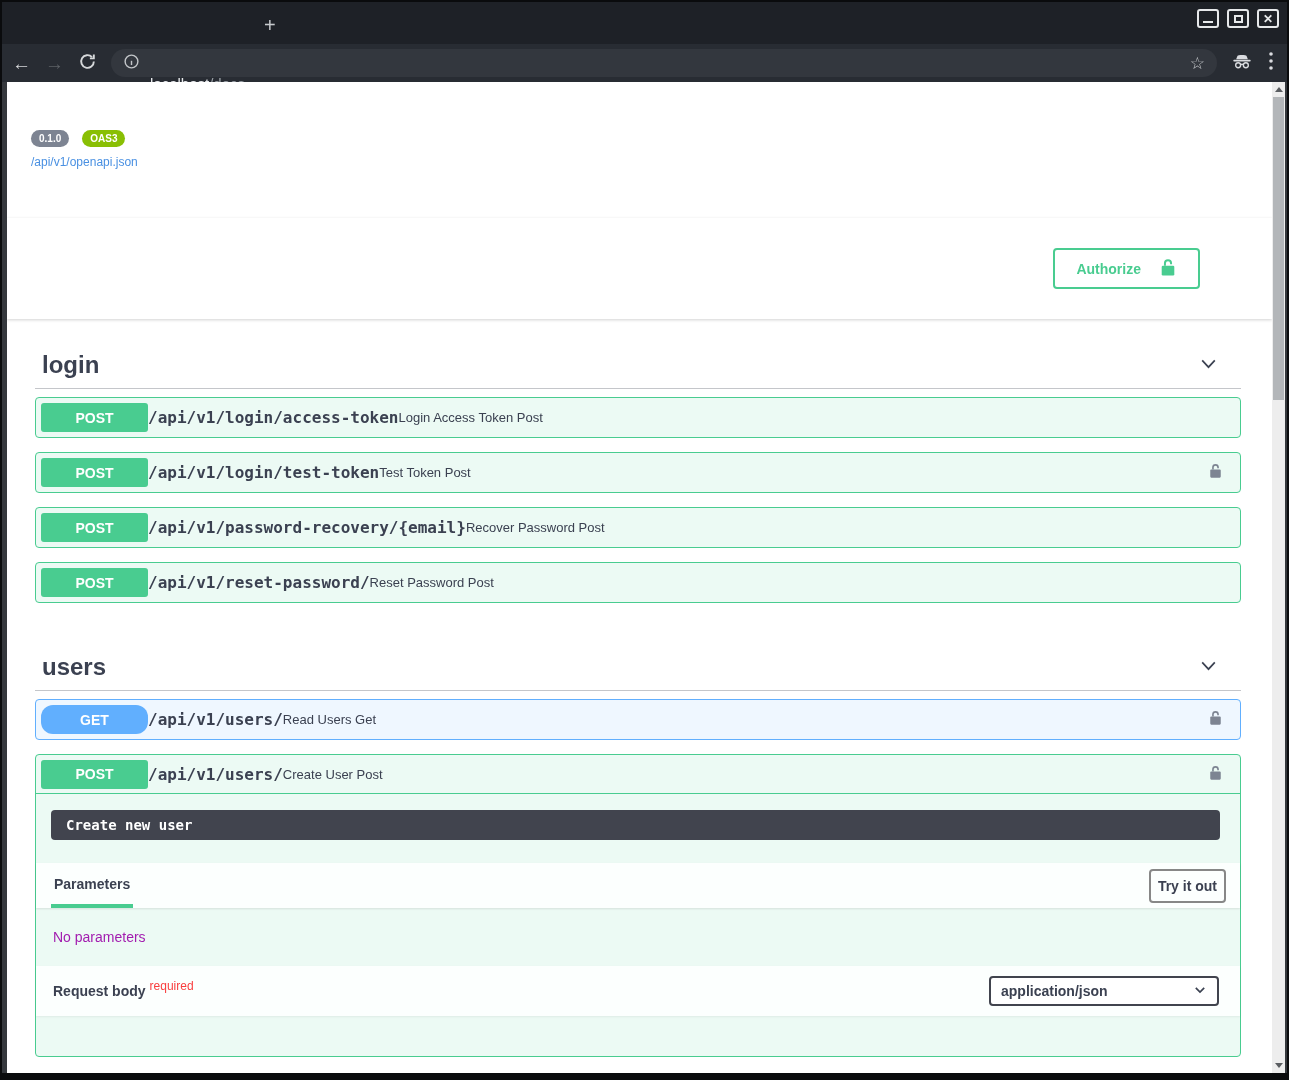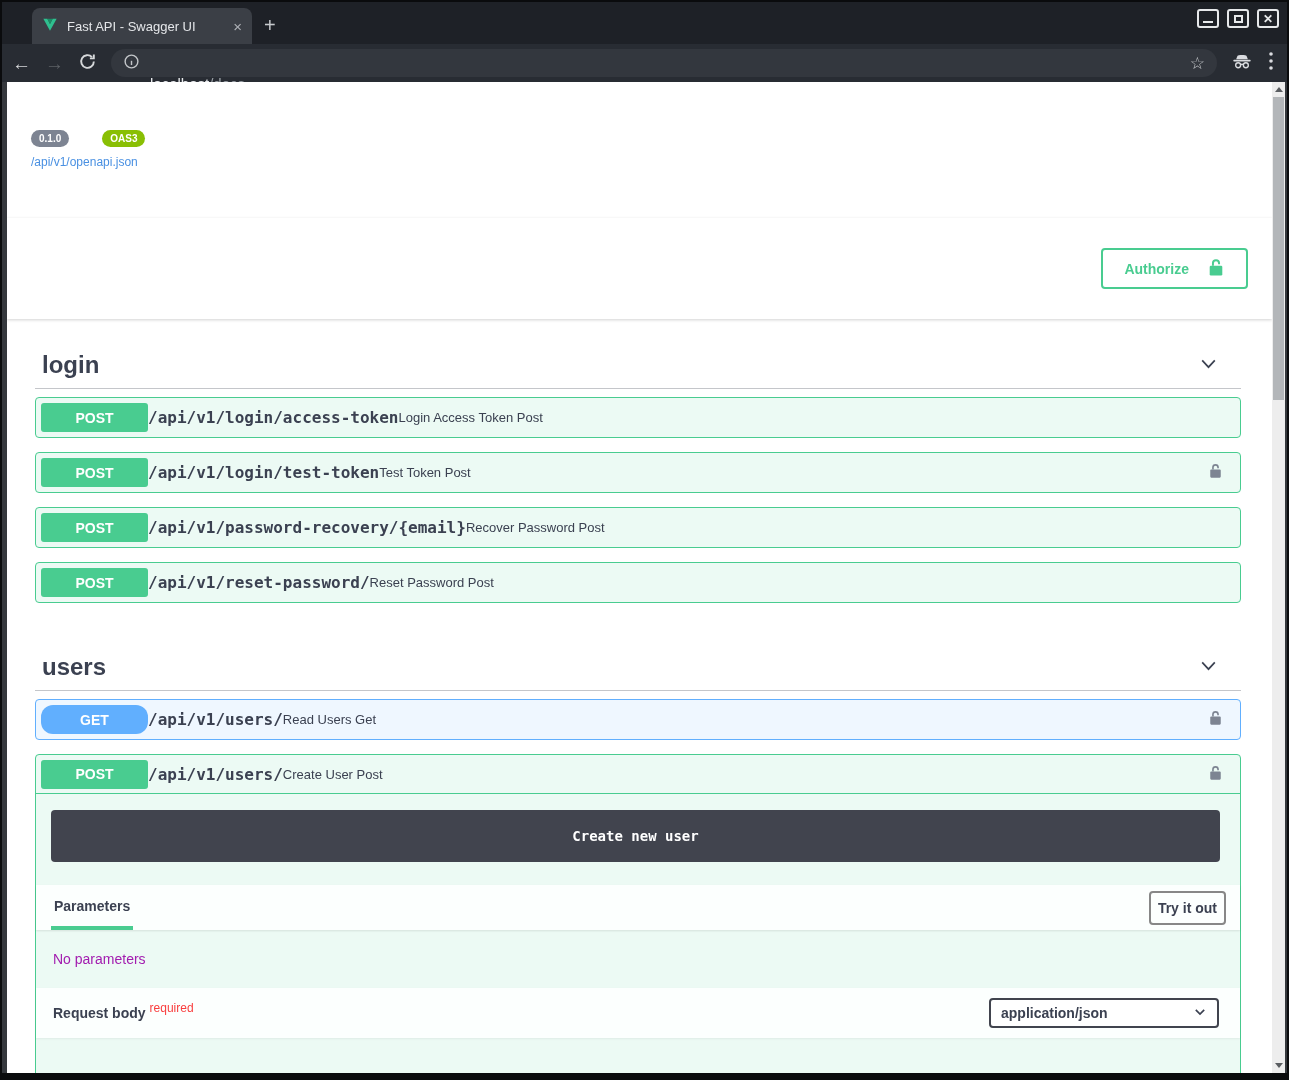--- a/index.html
+++ b/index.html
@@ -37,28 +37,28 @@
           overflow:hidden; color:#3b4151; }
   .vscroll { position:absolute; top:0; left:1270px; width:13px; height:991px; background:#ededed; }
   .vscroll .thumb { position:absolute; top:15px; left:1px; width:11px; height:303px; background:#b3b6b9; }
   .arr { position:absolute; left:3px; width:0; height:0; border-left:4px solid transparent; border-right:4px solid transparent; }
   .arr.up { top:5px; border-bottom:5px solid #5a5d61; }
   .arr.down { bottom:5px; border-top:5px solid #5a5d61; }
 
   
   .info { padding:46px 24px 0; }
   .api-title { font-size:36px; font-weight:bold; color:#3b4151; display:inline-flex; align-items:flex-start; gap:8px; }
-  .badges { display:inline-flex; gap:1px; margin-top:2px; }
+  .badges { display:inline-flex; gap:13px; margin-top:2px; }
   .pill { font-size:10px; font-weight:bold; color:#fff; padding:3px 8px; border-radius:57px; }
   .pill.version { background:#7d8492; }
-  .pill.oas { background:#89bf04;margin-left:32px; }
+  .pill.oas { background:#89bf04; }
   .spec-link { display:inline-block; margin-top:8px; font-size:12px; color:#4990e2; text-decoration:none; }
 
   .scheme-container { margin-top:48px; background:#fff; box-shadow:0 1px 3px rgba(0,0,0,.18);
-                      padding:30px 24px; display:flex; justify-content:flex-end; }
+                      padding:30px 72px; display:flex; justify-content:flex-end; }
   .authorize-btn { display:flex; align-items:center; gap:18px; border:2px solid #49cc90; border-radius:4px;
                    background:#fff; color:#49cc90; font-weight:bold; font-size:14px; padding:7px 21px; }
 
   
   .api-sections { padding:18px 31px 0 28px; }
   .section-header { display:flex; align-items:center; justify-content:space-between;
                     padding:14px 0 9px 7px; border-bottom:1px solid rgba(59,65,81,.3); margin-bottom:8px; }
   .section-title { font-size:24px; font-weight:bold; color:#3b4151; }
   .section-chevron { margin-right:22px; }
   .section-ops { padding-bottom:22px; }
@@ -73,50 +73,40 @@
   .opblock[data-method="post"] .method-badge { background:#49cc90; }
   .opblock[data-method="get"]  .method-badge { background:#61affe;border-radius:12px; }
   .op-path { font-family:"DejaVu Sans Mono", monospace; font-weight:bold; font-size:16px; color:#3b4151; }
   .op-summary-text { font-size:13px; color:#3b4151; }
   .op-spacer { flex:1; }
   .op-lock { margin-right:12px; }
 
   
   .op-body { padding-bottom:40px; }
   .op-desc-bar { margin:16px 20px 0 15px; background:#41444e; color:#fff; border-radius:4px;
-                 font-family:"DejaVu Sans Mono", monospace; font-weight:bold; font-size:14px; padding:18px 15px;text-align:center; }
+                 font-family:"DejaVu Sans Mono", monospace; font-weight:bold; font-size:14px; padding:7px 15px; }
   .sec-band { margin-top:23px; height:45px; background:rgba(255,255,255,.85); box-shadow:0 1px 2px rgba(0,0,0,.1);
               display:flex; align-items:center; justify-content:space-between; padding:0 14px 0 0; }
   .param-tab { height:45px; display:flex; align-items:center; padding:16px 3px; margin-left:15px;
                border-bottom:4px solid #49cc90; font-size:14px; font-weight:bold; color:#3b4151; }
   .tryout-btn { border:2px solid #878787; border-radius:4px; background:transparent; color:#3b4151;
                 font-size:14px; font-weight:bold; padding:7px 7px; }
   .no-params { padding:21px 0 21px 17px; font-size:14px; color:#a21caf; }
   .reqbody-band { height:50px; background:rgba(255,255,255,.85); box-shadow:0 1px 2px rgba(0,0,0,.06);
                   display:flex; align-items:center; justify-content:space-between; padding:0 21px 0 17px; }
   .reqbody-label { font-size:14px; font-weight:bold; color:#3b4151; }
   .required { color:#f93e3e; font-size:12px; position:relative; top:-6px; padding-left:4px; font-weight:normal; }
   .media-select { width:230px; height:30px; background:#fff; border:2px solid #41444e; border-radius:4px;
                   display:flex; align-items:center; justify-content:space-between; padding:0 10px 0 10px;
                   font-size:14px; font-weight:bold; color:#3b4151; }
 </style>
 </head>
 <body>
 
 <div class="titlebar">
-  <div class="tab">
-    <span>
-      <svg width="16" height="16" viewBox="0 0 24 24">
-        <path d="M2 4h6l4 8 4-8h6L12 22z" fill="#2fbf8f"></path>
-        <path d="M8 4h3.5l.5 1 .5-1H16l-4 8z" fill="#1a8f66"></path>
-      </svg>
-    </span>
-    <span class="tab-title">Fast API - Swagger UI</span>
-    <span class="tab-close">×</span>
-  </div>
   <div class="newtab">+</div>
   <div class="wincontrols">
     <div class="winbtn min">
         <span></span>
       </div>
     <div class="winbtn max">
         <span></span>
       </div>
     <div class="winbtn">✕</div>
   </div>

